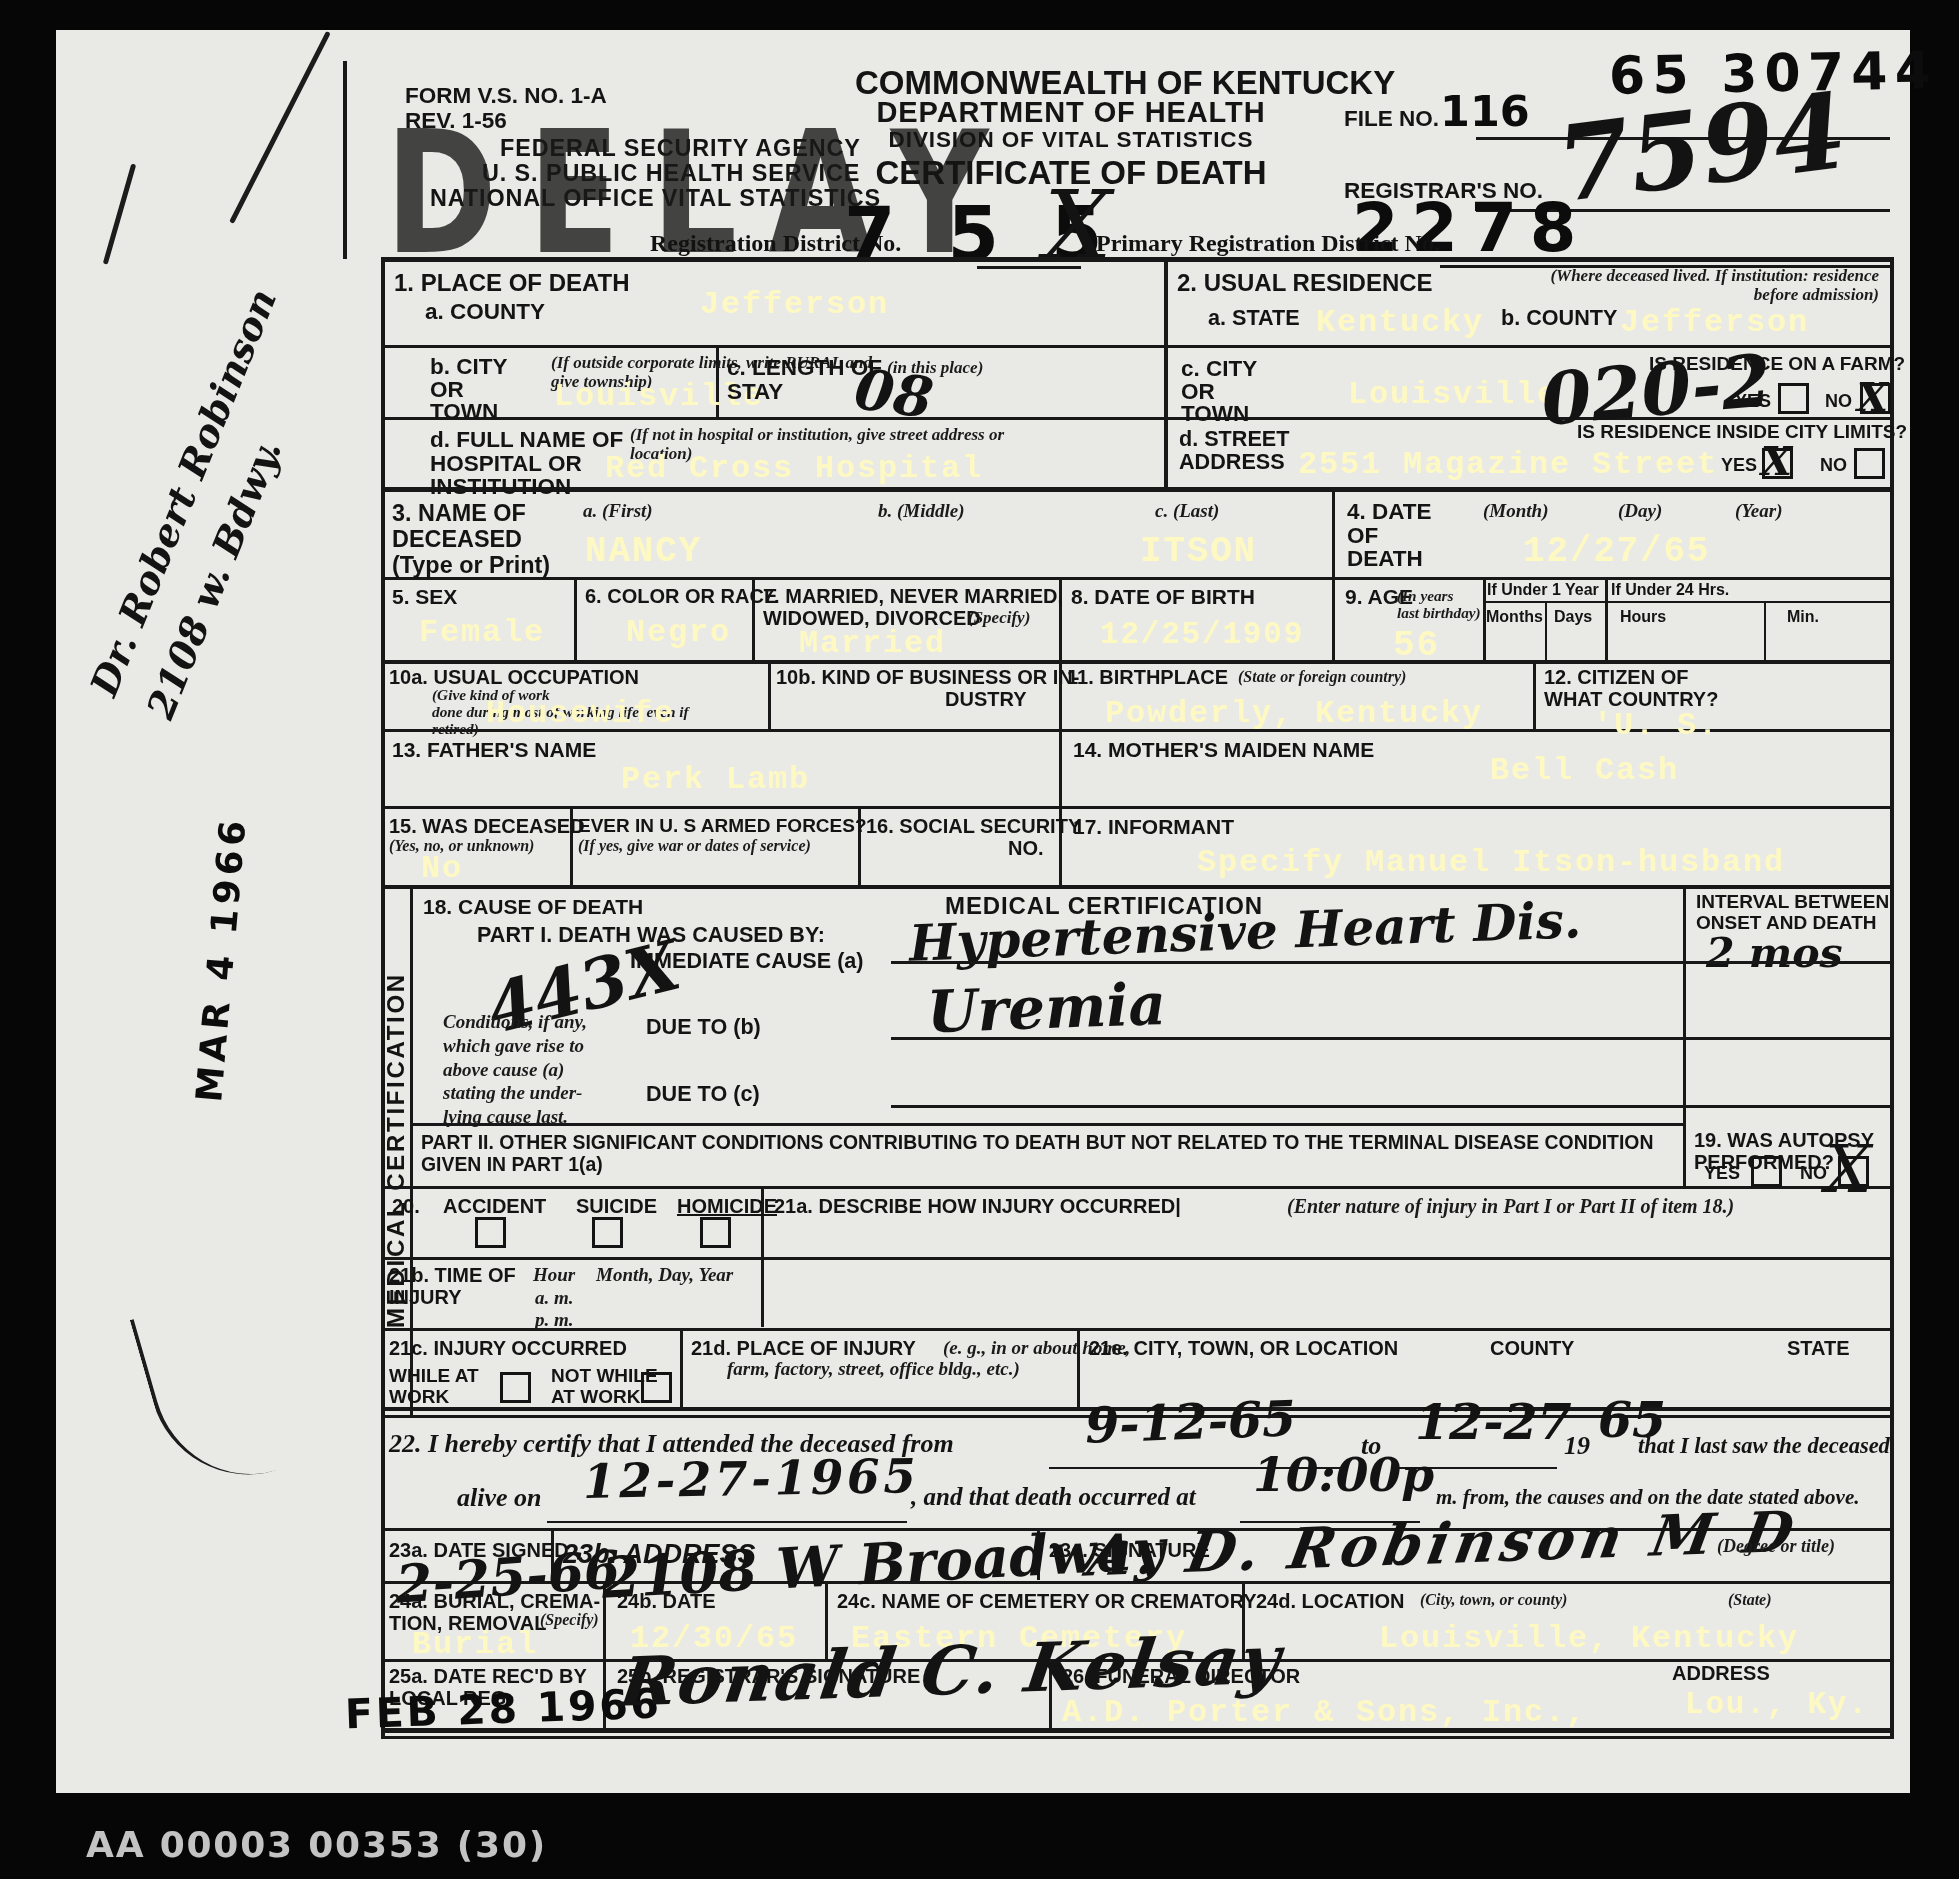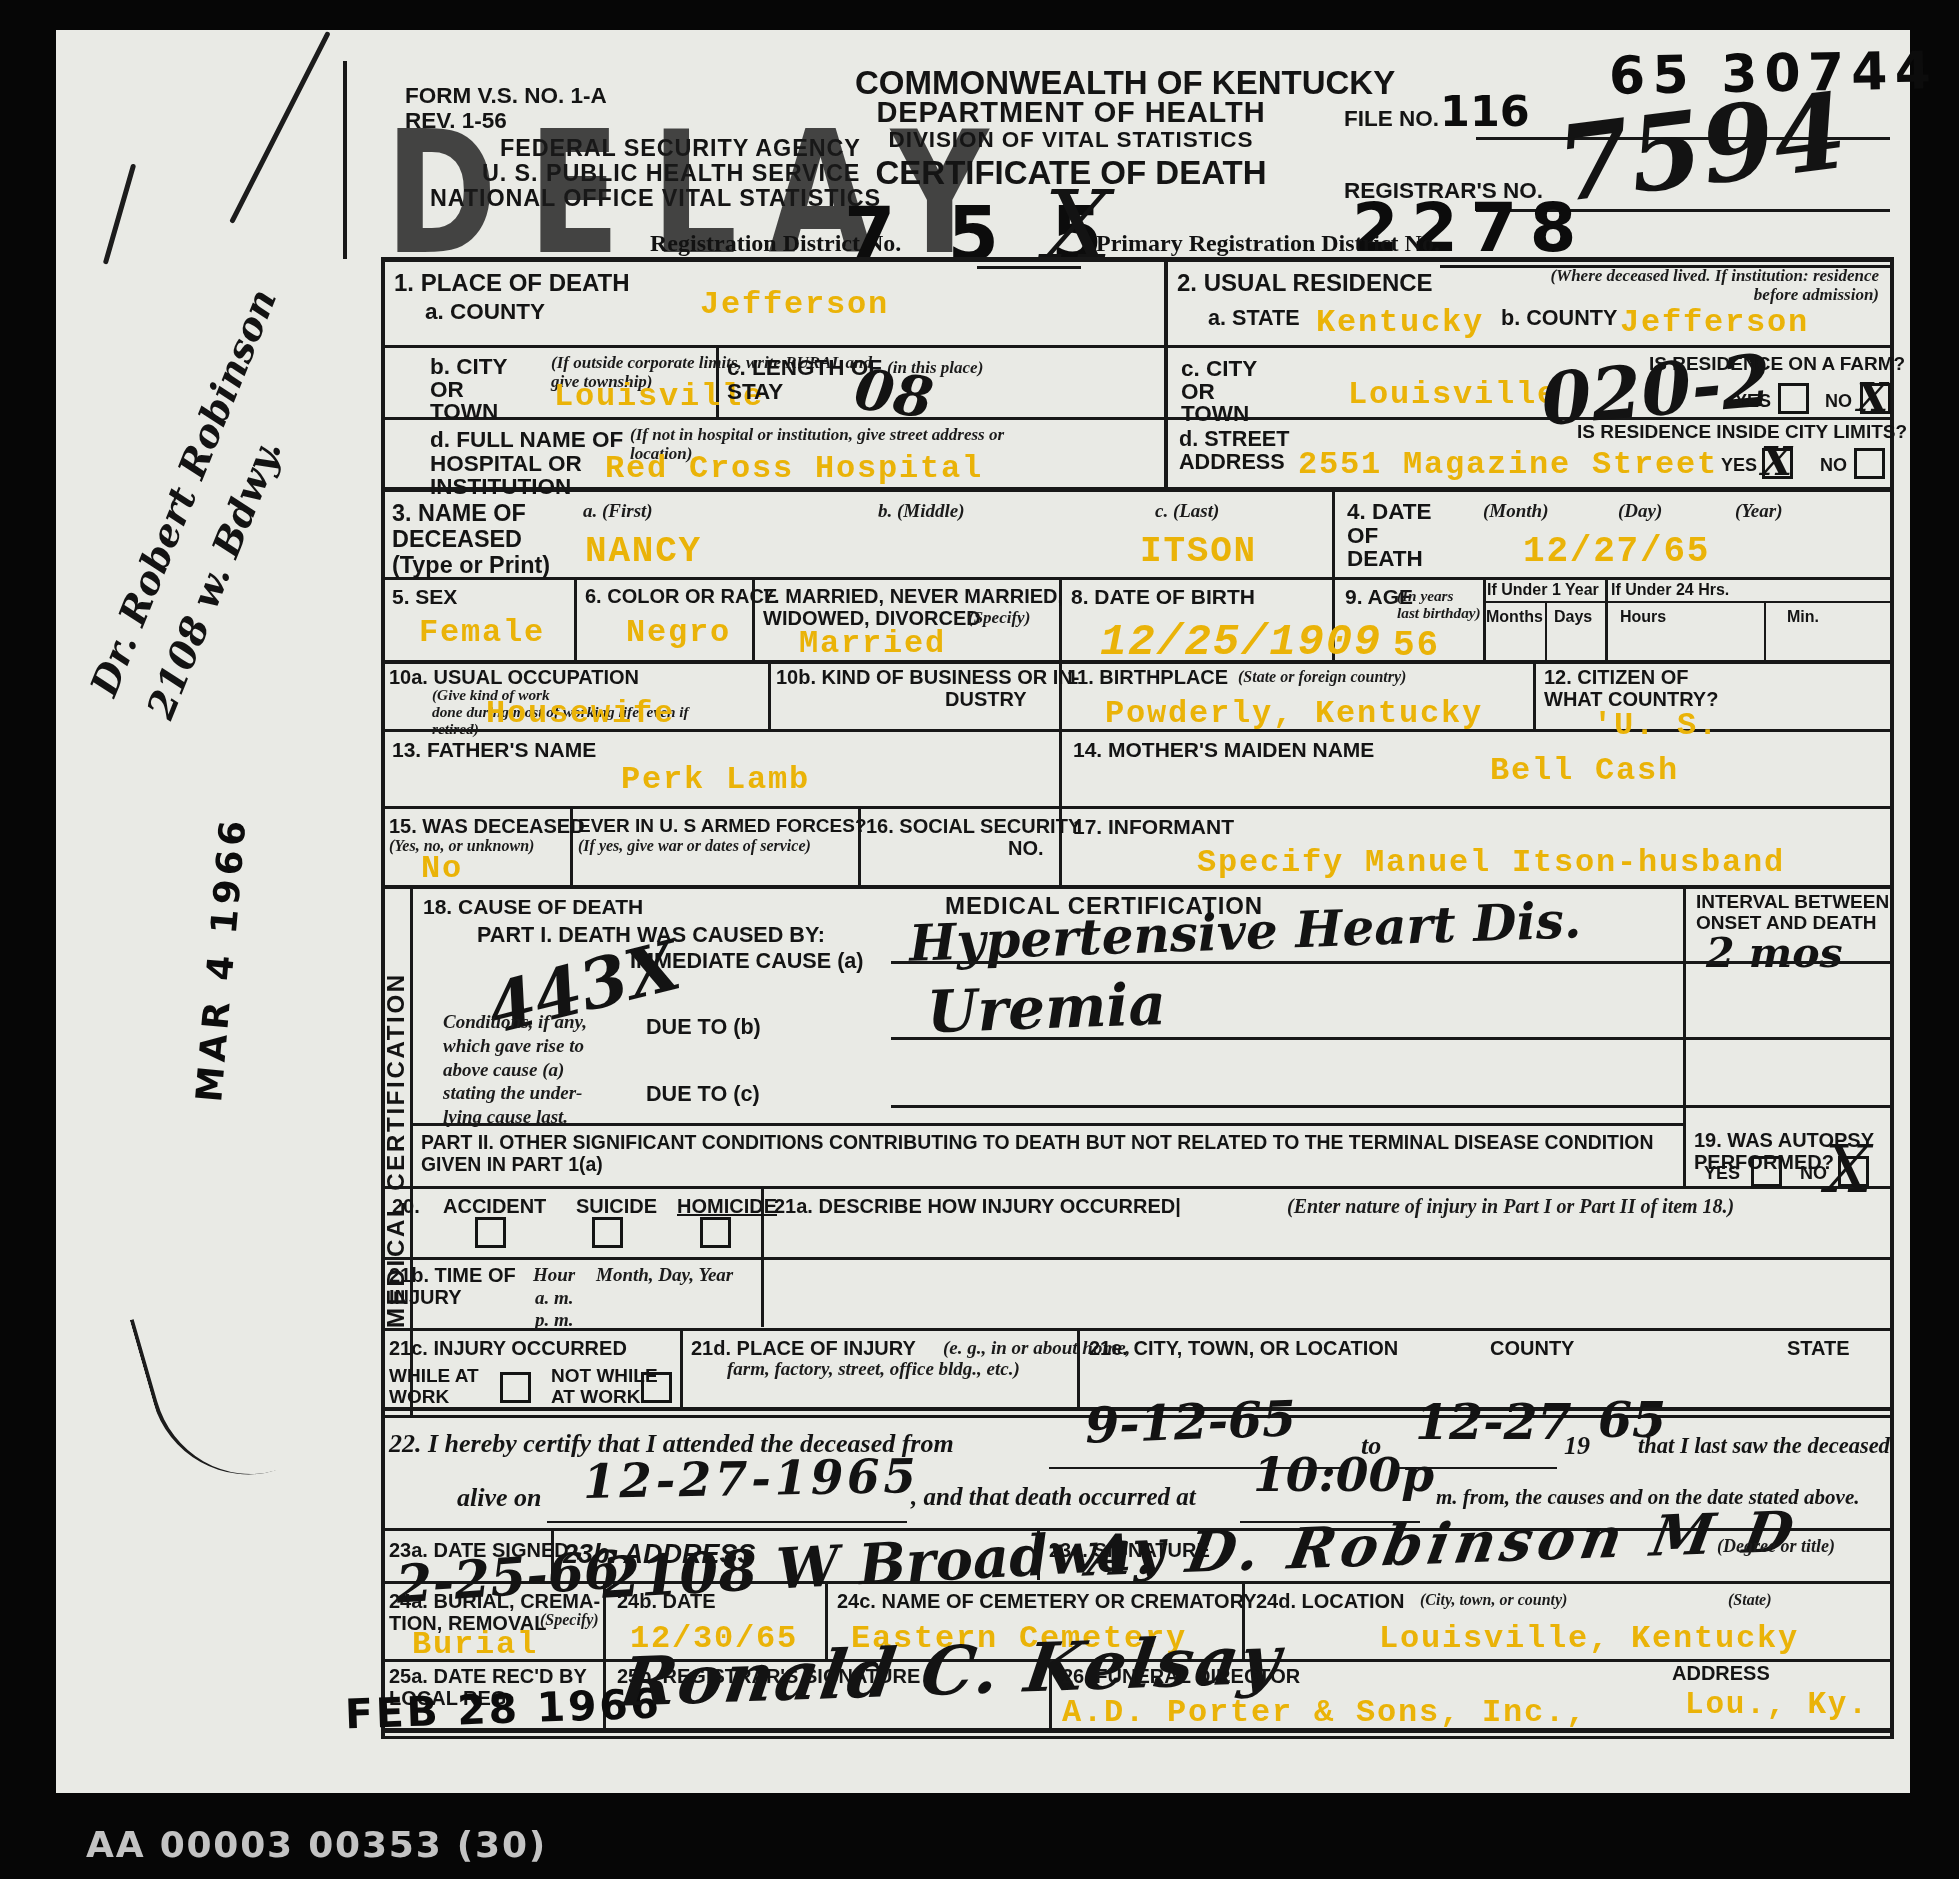--- a/index.html
+++ b/index.html
@@ -6,21 +6,21 @@
   #canvas{position:relative;width:1959px;height:1879px;background:#060606;overflow:hidden;
           font-family:"Liberation Sans",sans-serif;}
   #paper{position:absolute;left:56px;top:30px;width:1854px;height:1763px;background:#e9eae5;}
   .a{position:absolute;}
   .lbl{font-family:"Liberation Sans",sans-serif;font-weight:700;font-size:21px;color:#141414;
        white-space:pre-line;line-height:1.12;}
   .l27{font-size:24px;}
   .l20{font-size:18px;}
   .note{font-family:"Liberation Serif",serif;font-style:italic;font-weight:700;font-size:17px;
         color:#1b1b1b;white-space:pre-line;line-height:1.12;}
-  .typed{font-family:"Liberation Mono",monospace;font-weight:700;font-size:32px;color:#eab308;
+  .typed{font-family:"Liberation Mono",monospace;font-weight:700;font-size:32px;color:#fef9c3;
          letter-spacing:1.8px;white-space:nowrap;}
   .hand{font-family:"DejaVu Serif",serif;font-style:italic;font-weight:700;font-size:43px;
         color:#131313;white-space:nowrap;}
   .stamp{font-family:"DejaVu Sans",sans-serif;font-weight:800;font-size:40px;color:#0c0c0c;
          white-space:nowrap;}
   .ser{font-family:"Liberation Serif",serif;font-weight:700;font-size:24px;color:#121212;white-space:nowrap;}
   .cert{font-family:"Liberation Serif",serif;font-style:italic;font-weight:700;font-size:26px;
         color:#141414;white-space:nowrap;}
   .hl{background:#181818;height:2.7px;}
   .vl{background:#181818;width:2.7px;}
@@ -197,21 +197,21 @@
 
   <div class="a lbl" style="left:392px;top:585px;">5. SEX</div>
   <div class="a typed" style="left:419px;top:614px;">Female</div>
   <div class="a lbl" style="left:585px;top:585px;font-size:20px;">6. COLOR OR RACE</div>
   <div class="a typed" style="left:626px;top:614px;">Negro</div>
   <div class="a lbl" style="left:763px;top:585px;font-size:20px;">7. MARRIED, NEVER MARRIED,</div>
   <div class="a lbl" style="left:763px;top:607px;font-size:20px;">WIDOWED, DIVORCED</div>
   <div class="a note" style="left:968px;top:608px;">(Specify)</div>
   <div class="a typed" style="left:799px;top:625px;">Married</div>
   <div class="a lbl" style="left:1071px;top:585px;">8. DATE OF BIRTH</div>
-  <div class="a typed" style="left:1100px;top:617px;font-size:44px;font-style:italic;">12/25/1909</div>
+  <div class="a typed" style="left:1100px;top:617px;font-size:31px;">12/25/1909</div>
   <div class="a lbl" style="left:1345px;top:585px;">9. AGE</div>
   <div class="a note" style="left:1397px;top:587px;font-size:15.3px;">(In years
 last birthday)</div>
   <div class="a typed" style="left:1393px;top:625px;font-size:36px;">56</div>
   <div class="a lbl" style="left:1487px;top:581px;font-size:16px;">If Under 1 Year</div>
   <div class="a lbl" style="left:1486px;top:608px;font-size:16px;">Months</div>
   <div class="a lbl" style="left:1554px;top:608px;font-size:16px;">Days</div>
   <div class="a lbl" style="left:1611px;top:581px;font-size:16px;">If Under 24 Hrs.</div>
   <div class="a lbl" style="left:1620px;top:608px;font-size:16px;">Hours</div>
   <div class="a lbl" style="left:1787px;top:608px;font-size:16px;">Min.</div>

